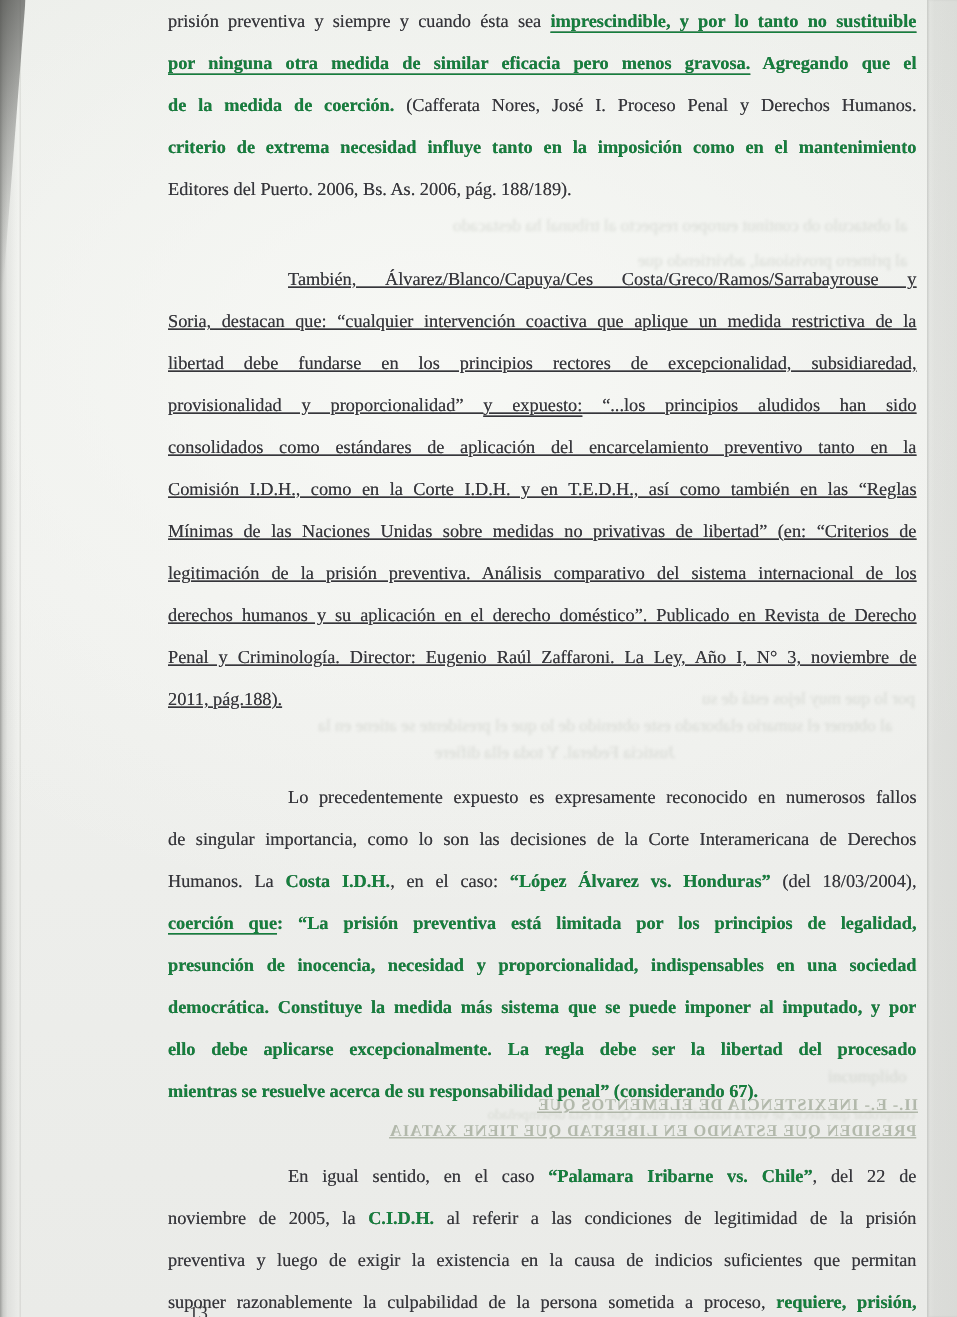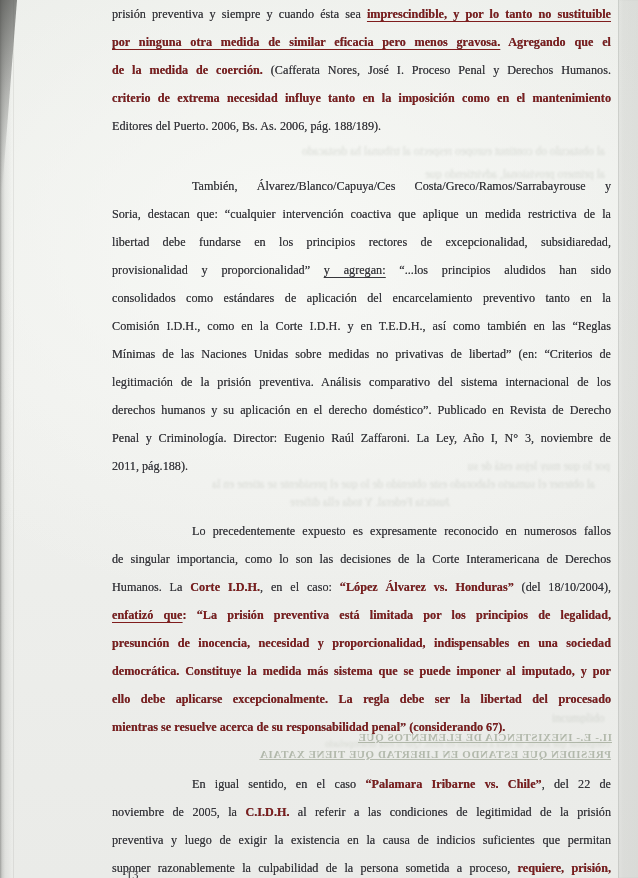--- a/index.html
+++ b/index.html
@@ -34,32 +34,32 @@
     background: rgba(125,126,122,0.14);
   }
 
   
   .textblock {
     position: absolute; left: 112px; top: 0; width: 499px; z-index: 3;
     font-size: 12.2px; line-height: 28px; color: #36363b;
     text-shadow: 0 0 0.4px rgba(52,52,58,0.75);
   }
   .para { margin: 0; }
-  .para:nth-child(2) { margin-top: 32px; }
+  .para:nth-child(2) { margin-top: 32px; text-decoration: underline; }
   .para:nth-child(3) { margin-top: 37px; }
   .para:nth-child(4) { margin-top: 29px; }
   .line {
     height: 28px;
     text-align: justify;
     text-align-last: justify;
     text-justify: inter-word;
   }
   .line.last { text-align-last: left; }
   .line.indent { text-indent: 80px; }
-  .b { font-weight: bold; color: #7f1d1d; }
+  .b { font-weight: bold; color: #15803d; }
   .u { text-decoration: underline; text-underline-offset: 3px; text-decoration-thickness: 1.2px; }
 
   
   .ghost {
     position: absolute; z-index: 1;
     font-family: "Liberation Serif", "DejaVu Serif", serif;
     white-space: nowrap; overflow: hidden;
     pointer-events: none;
   }
   .ghost.flip { transform: scaleX(-1); }
@@ -108,34 +108,34 @@
       <div class="line"><span>prisión preventiva y siempre y cuando ésta sea </span><span class="b u">imprescindible, y por lo tanto no sustituible</span></div>
       <div class="line"><span class="b u">por ninguna otra medida de similar eficacia pero menos gravosa.</span><span class="b"> Agregando que el</span></div>
       <div class="line"><span class="b">de la medida de coerción.</span><span> (Cafferata Nores, José I. Proceso Penal y Derechos Humanos.</span></div>
       <div class="line"><span class="b">criterio de extrema necesidad influye tanto en la imposición como en el mantenimiento</span></div>
       <div class="line last"><span>Editores del Puerto. 2006, Bs. As. 2006, pág. 188/189).</span></div>
     </div>
     <div class="para">
       <div class="line indent"><span>También, Álvarez/Blanco/Capuya/Ces Costa/Greco/Ramos/Sarrabayrouse y</span></div>
       <div class="line"><span>Soria, destacan que: “cualquier intervención coactiva que aplique un medida restrictiva de la</span></div>
       <div class="line"><span>libertad debe fundarse en los principios rectores de excepcionalidad, subsidiaredad,</span></div>
-      <div class="line"><span>provisionalidad y proporcionalidad” </span><span class="u">y agregan:</span><span> “...los principios aludidos han sido</span></div>
+      <div class="line"><span>provisionalidad y proporcionalidad” </span><span class="u">y expuesto:</span><span> “...los principios aludidos han sido</span></div>
       <div class="line"><span>consolidados como estándares de aplicación del encarcelamiento preventivo tanto en la</span></div>
       <div class="line"><span>Comisión I.D.H., como en la Corte I.D.H. y en T.E.D.H., así como también en las “Reglas</span></div>
       <div class="line"><span>Mínimas de las Naciones Unidas sobre medidas no privativas de libertad” (en: “Criterios de</span></div>
       <div class="line"><span>legitimación de la prisión preventiva. Análisis comparativo del sistema internacional de los</span></div>
       <div class="line"><span>derechos humanos y su aplicación en el derecho doméstico”. Publicado en Revista de Derecho</span></div>
       <div class="line"><span>Penal y Criminología. Director: Eugenio Raúl Zaffaroni. La Ley, Año I, N° 3, noviembre de</span></div>
       <div class="line last"><span>2011, pág.188).</span></div>
     </div>
     <div class="para">
       <div class="line indent"><span>Lo precedentemente expuesto es expresamente reconocido en numerosos fallos</span></div>
       <div class="line"><span>de singular importancia, como lo son las decisiones de la Corte Interamericana de Derechos</span></div>
-      <div class="line"><span>Humanos. La </span><span class="b">Corte I.D.H.</span><span>, en el caso: </span><span class="b">“López Álvarez vs. Honduras”</span><span> (del 18/10/2004),</span></div>
-      <div class="line"><span class="b u">enfatizó que</span><span class="b">: </span><span class="b">“La prisión preventiva está limitada por los principios de legalidad,</span></div>
+      <div class="line"><span>Humanos. La </span><span class="b">Costa I.D.H.</span><span>, en el caso: </span><span class="b">“López Álvarez vs. Honduras”</span><span> (del 18/03/2004),</span></div>
+      <div class="line"><span class="b u">coerción que</span><span class="b">: </span><span class="b">“La prisión preventiva está limitada por los principios de legalidad,</span></div>
       <div class="line"><span class="b">presunción de inocencia, necesidad y proporcionalidad, indispensables en una sociedad</span></div>
       <div class="line"><span class="b">democrática. Constituye la medida más sistema que se puede imponer al imputado, y por</span></div>
       <div class="line"><span class="b">ello debe aplicarse excepcionalmente. La regla debe ser la libertad del procesado</span></div>
       <div class="line last"><span class="b">mientras se resuelve acerca de su responsabilidad penal” (considerando 67).</span></div>
     </div>
     <div class="para">
       <div class="line indent"><span>En igual sentido, en el caso </span><span class="b">“Palamara Iribarne vs. Chile”</span><span>, del 22 de</span></div>
       <div class="line"><span>noviembre de 2005, la </span><span class="b">C.I.D.H.</span><span> al referir a las condiciones de legitimidad de la prisión</span></div>
       <div class="line"><span>preventiva y luego de exigir la existencia en la causa de indicios suficientes que permitan</span></div>
       <div class="line"><span>suponer razonablemente la culpabilidad de la persona sometida a proceso, </span><span class="b">requiere, prisión,</span></div>

